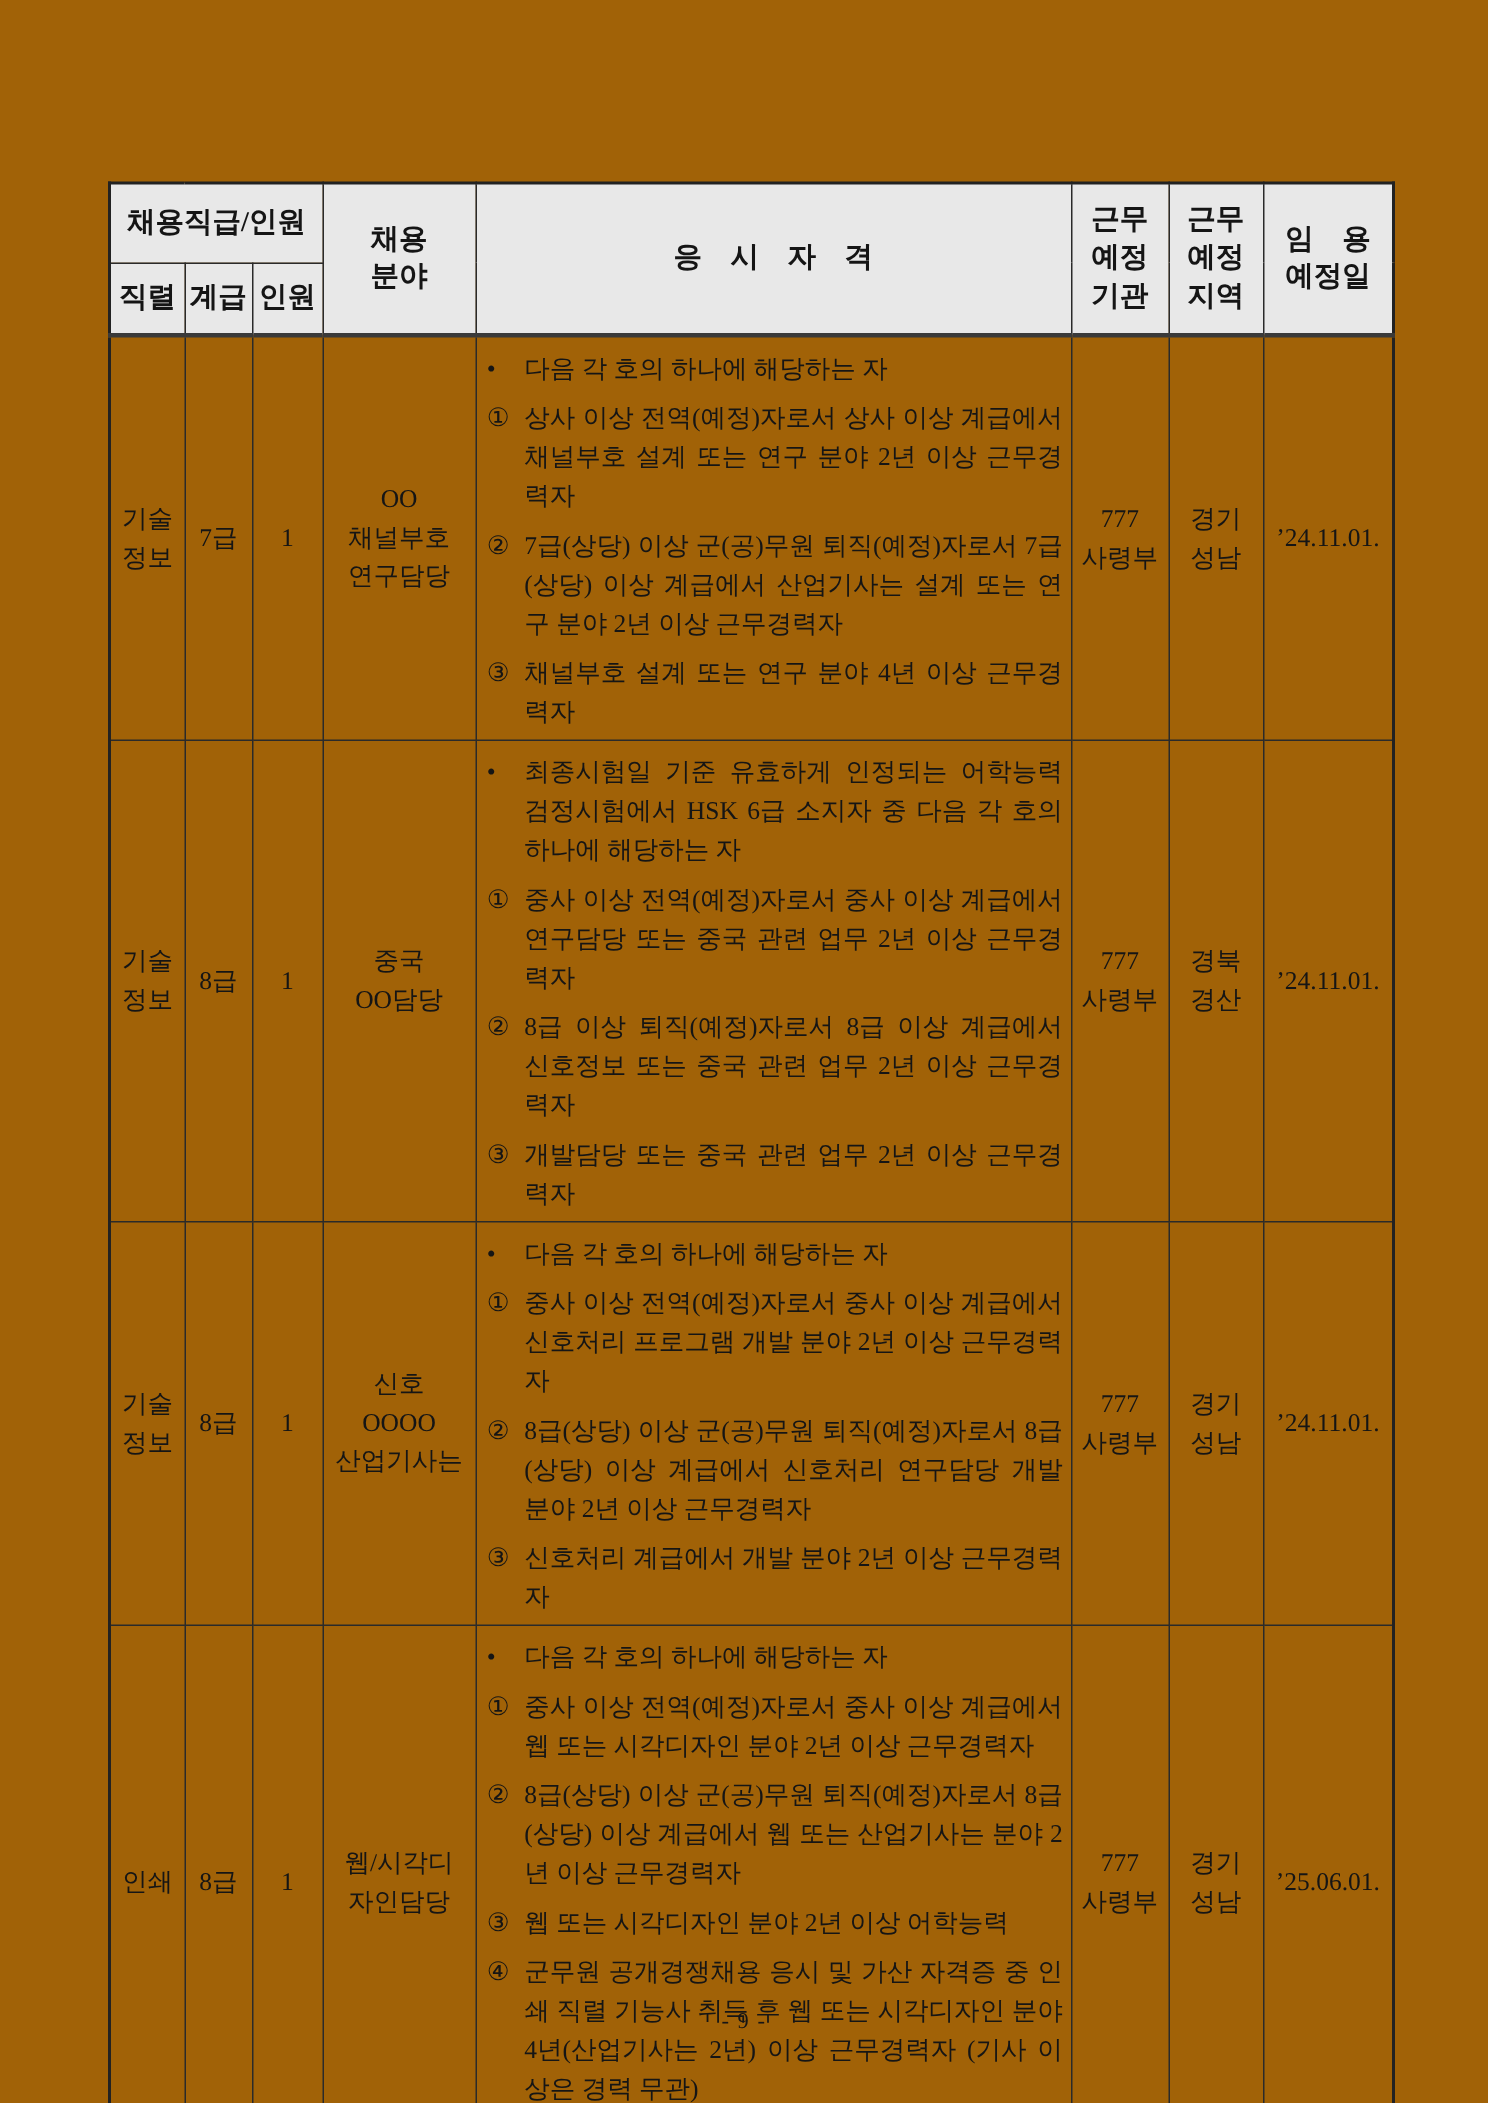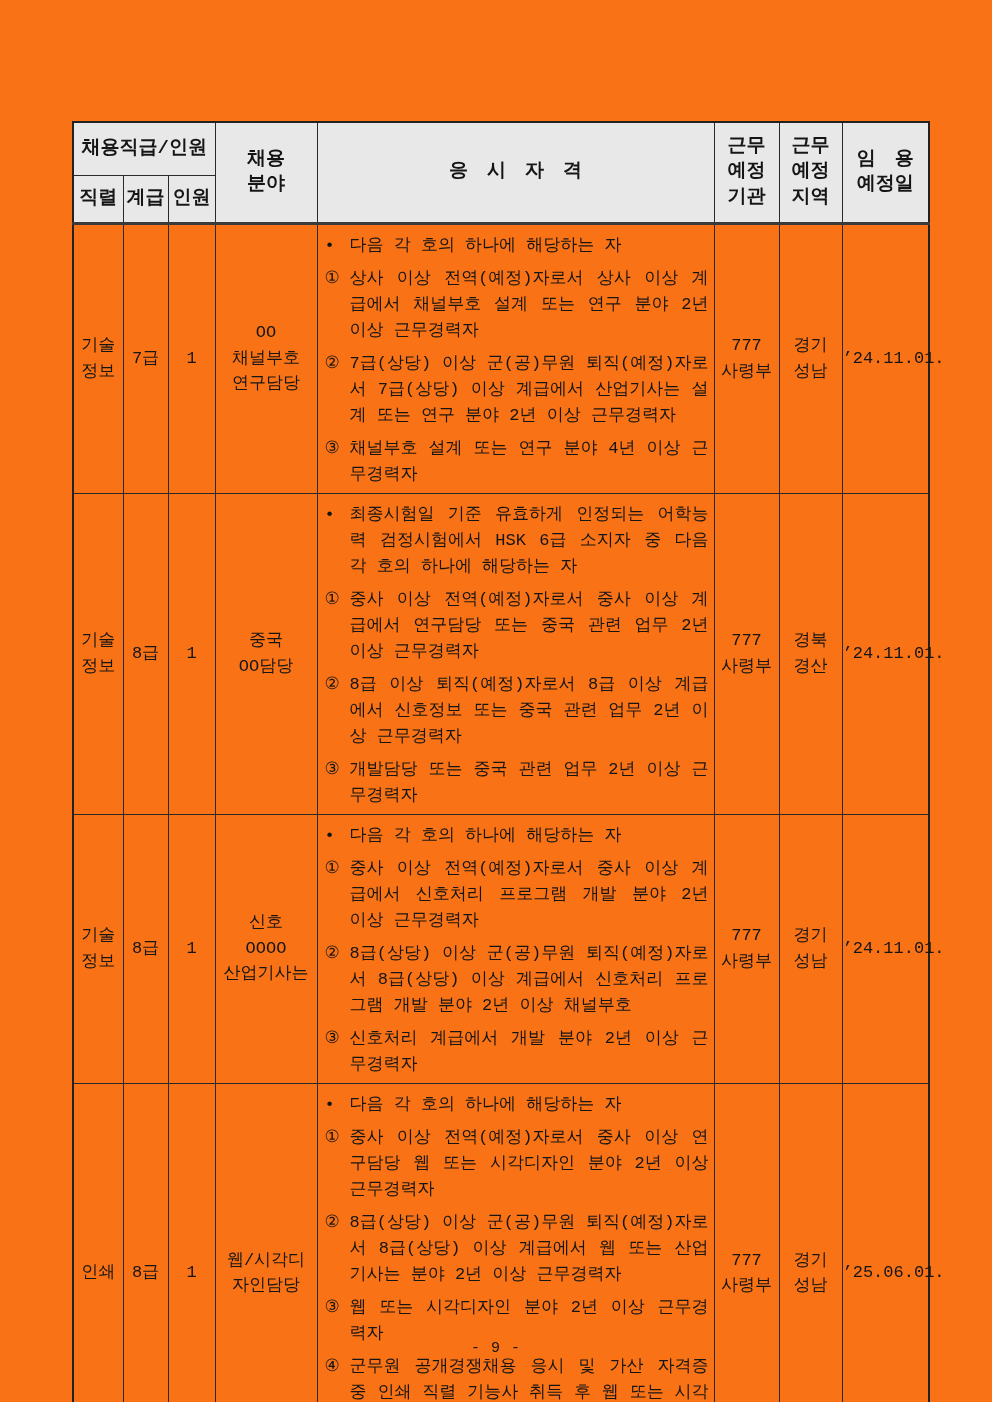--- a/index.html
+++ b/index.html
@@ -2,21 +2,21 @@
 <html><head>
 <meta charset="utf-8">
 <style>
   * { margin:0; padding:0; box-sizing:border-box; }
   html,body { background:#ffffff; }
   body {
     width:992px; height:1402px; position:relative;
     font-family:"Liberation Serif","DejaVu Serif",serif;
     color:#151515;
   }
-  .page { position:absolute; inset:0; background:#f97316;font-family:Liberation Mono, monospace; }
+  .page { position:absolute; inset:0; background:#a16207; }
 
   table.main {
     position:absolute; left:72px; top:121px; width:856px;
     border-collapse:collapse; table-layout:fixed;
     border:2px solid #222;
   }
   table.main th, table.main td { border:1px solid #2a2a2a; }
 
   thead th {
     background:#e8e8e8; font-weight:bold; font-size:19px;
@@ -158,21 +158,21 @@
             <div class="qual-item">
               <span class="qual-marker">•</span>
               <span class="qual-text">다음 각 호의 하나에 해당하는 자</span>
             </div>
             <div class="qual-item">
               <span class="qual-marker">①</span>
               <span class="qual-text">중사 이상 전역(예정)자로서 중사 이상 계급에서 신호처리 프로그램 개발 분야 2년 이상 근무경력자</span>
             </div>
             <div class="qual-item">
               <span class="qual-marker">②</span>
-              <span class="qual-text">8급(상당) 이상 군(공)무원 퇴직(예정)자로서 8급(상당) 이상 계급에서 신호처리 프로그램 개발 분야 2년 이상 채널부호</span>
+              <span class="qual-text">8급(상당) 이상 군(공)무원 퇴직(예정)자로서 8급(상당) 이상 계급에서 신호처리 연구담당 개발 분야 2년 이상 근무경력자</span>
             </div>
             <div class="qual-item">
               <span class="qual-marker">③</span>
               <span class="qual-text">신호처리 계급에서 개발 분야 2년 이상 근무경력자</span>
             </div>
           </td>
         <td class="center">777
 사령부</td>
         <td class="center">경기
 성남</td>
@@ -184,29 +184,29 @@
         <td class="center">1</td>
         <td class="center">웹/시각디
 자인담당</td>
         <td class="qual">
             <div class="qual-item">
               <span class="qual-marker">•</span>
               <span class="qual-text">다음 각 호의 하나에 해당하는 자</span>
             </div>
             <div class="qual-item">
               <span class="qual-marker">①</span>
-              <span class="qual-text">중사 이상 전역(예정)자로서 중사 이상 연구담당 웹 또는 시각디자인 분야 2년 이상 근무경력자</span>
+              <span class="qual-text">중사 이상 전역(예정)자로서 중사 이상 계급에서 웹 또는 시각디자인 분야 2년 이상 근무경력자</span>
             </div>
             <div class="qual-item">
               <span class="qual-marker">②</span>
               <span class="qual-text">8급(상당) 이상 군(공)무원 퇴직(예정)자로서 8급(상당) 이상 계급에서 웹 또는 산업기사는 분야 2년 이상 근무경력자</span>
             </div>
             <div class="qual-item">
               <span class="qual-marker">③</span>
-              <span class="qual-text">웹 또는 시각디자인 분야 2년 이상 근무경력자</span>
+              <span class="qual-text">웹 또는 시각디자인 분야 2년 이상 어학능력</span>
             </div>
             <div class="qual-item">
               <span class="qual-marker">④</span>
               <span class="qual-text">군무원 공개경쟁채용 응시 및 가산 자격증 중 인쇄 직렬 기능사 취득 후 웹 또는 시각디자인 분야 4년(산업기사는 2년) 이상 근무경력자 (기사 이상은 경력 무관)</span>
             </div>
           </td>
         <td class="center">777
 사령부</td>
         <td class="center">경기
 성남</td>

